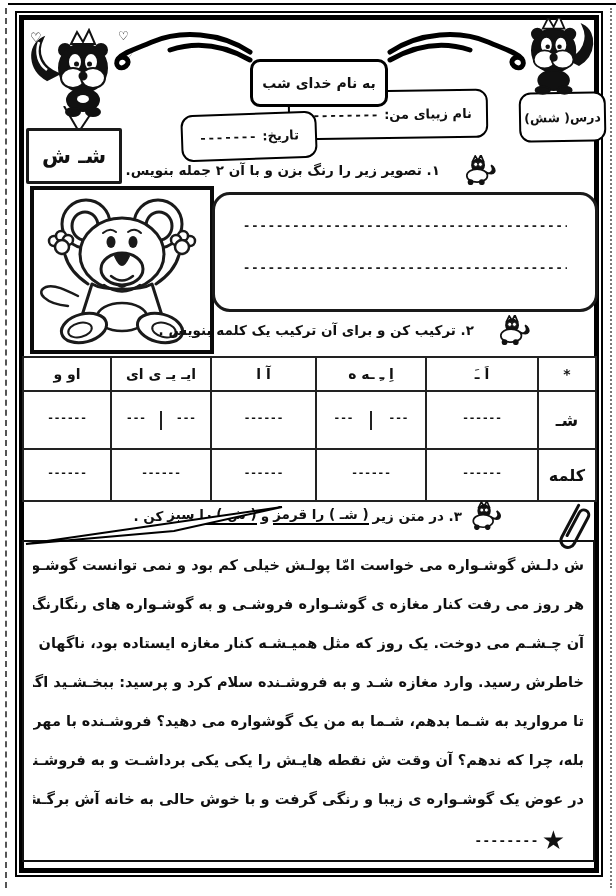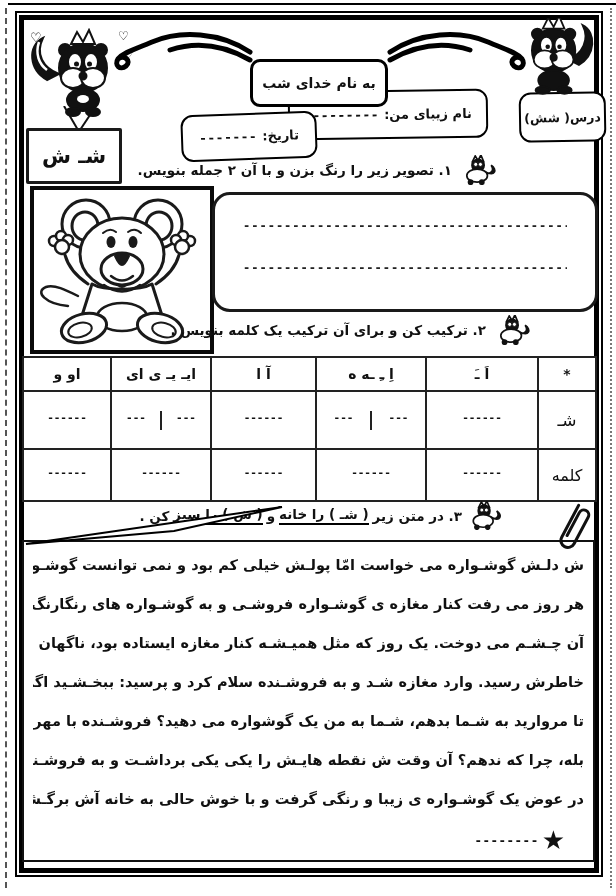--- a/index.html
+++ b/index.html
@@ -16,21 +16,21 @@
   
   .banner-box{left:250px;top:27px;width:132px;height:42px;border:3px solid #000;border-radius:10px;
               font-size:14px;font-weight:bold;z-index:3;margin-top:32px;}
   .lesson-badge{left:519px;top:92px;width:83px;height:46px;font-size:12.5px;font-weight:bold;transform:rotate(-1deg);}
   .letter-sign{left:26px;top:128px;width:90px;height:50px;border-radius:2px;border:3px solid #1a1a1a;
                font-size:21px;font-weight:bold;}
   .name-field{left:288px;top:90px;width:196px;height:45px;font-size:13px;font-weight:bold;gap:5px;transform:rotate(-0.8deg);}
   .date-field{left:181px;top:113px;width:132px;height:43px;font-size:13px;font-weight:bold;gap:5px;transform:rotate(-2deg);}
   .fill-dash{font-family:"DejaVu Sans Mono",monospace;letter-spacing:0.5px;}
   
-  .instr{display:flex;direction:rtl;align-items:center;gap:7px;font-size:13.5px;font-weight:bold;white-space:nowrap;}
+  .instr{display:flex;direction:rtl;align-items:center;gap:19px;font-size:13.5px;font-weight:bold;white-space:nowrap;}
   .instr1{top:155px;right:117px;}
   .instr2{top:315px;right:83px;justify-content:center;}
   .instr3{top:501px;right:112px;gap:4px;}
   .uline{border-bottom:2px solid #000;padding-bottom:1px;}
   
   .pic-box{left:30px;top:186px;width:176px;height:160px;border:4px solid #0a0a0a;background:#fff;}
   .write-box{left:212px;top:192px;width:380px;height:114px;border:3px solid #1a1a1a;border-radius:18px;background:#fff;}
   .dashline{position:absolute;left:28px;right:28px;text-align:center;font-family:"DejaVu Sans Mono",monospace;
             font-size:12px;font-weight:bold;letter-spacing:1px;white-space:nowrap;overflow:hidden;color:#222;}
   
@@ -38,21 +38,21 @@
   table.mix td{border:2px solid #222;text-align:center;vertical-align:middle;padding:0;overflow:hidden;}
   table.mix .hdr{height:34px;font-size:14px;font-weight:bold;}
   table.mix .rowA{height:58px;}
   table.mix .rowB{height:52px;}
   .cell-dash{display:flex;align-items:flex-end;justify-content:center;height:100%;padding-bottom:6px;
              font-family:"DejaVu Sans Mono",monospace;font-size:11px;font-weight:bold;box-sizing:border-box;}
   .split{display:flex;direction:rtl;height:100%;}
   .split>div{flex:1;display:flex;align-items:flex-end;justify-content:center;padding-bottom:6px;
              font-family:"DejaVu Sans Mono",monospace;font-size:11px;font-weight:bold;box-sizing:border-box;}
   .split>div:first-child{border-left:2px solid #222;}
-  .lbl{font-weight:normal;}
+  .lbl{font-weight:bold;}
   
   .story-box{left:22px;top:540px;width:573px;height:322px;border:2px solid #111;background:#fff;z-index:2;box-sizing:border-box;}
   .story-lines{position:absolute;left:9px;right:9px;top:4px;}
   .story-line{height:39px;line-height:39px;font-size:14.5px;font-weight:bold;direction:rtl;
               text-align:justify;text-align-last:justify;white-space:nowrap;overflow:hidden;}
   .star-row{position:absolute;right:28px;bottom:7px;display:flex;direction:rtl;align-items:center;gap:3px;
             font-size:12.5px;font-weight:bold;white-space:nowrap;}
   .star-glyph{font-size:26px;line-height:1;}
   .callout{left:24px;top:506px;width:262px;height:42px;z-index:4;}
   .clip{left:551px;top:500px;width:46px;height:58px;z-index:5;}
@@ -290,21 +290,21 @@
         <path d="M14,7 L17,1 L20,6 L23,0 L26,7 Z" fill="#fff"></path>
         <circle cx="20" cy="11" r="6.5" fill="#111"></circle>
         <circle cx="17.5" cy="10" r="2.2" fill="#fff" stroke-width="1"></circle>
           <circle cx="22.5" cy="10" r="2.2" fill="#fff" stroke-width="1"></circle>
         <ellipse cx="19" cy="22" rx="11" ry="7" fill="#fff"></ellipse>
         <circle cx="12" cy="29" r="2.2" fill="#111"></circle>
           <circle cx="24" cy="29" r="2.2" fill="#111"></circle>
       </g>
     </svg>
     <span>۳. در متن زیر</span>
-    <span class="uline">( شـ ) را خانه</span>
+    <span class="uline">( شـ ) را قرمز</span>
     <span>و</span>
     <span class="uline">( ش ) را سبز</span>
     <span>کن .</span>
   </div>
 
   <svg class="abs clip" viewBox="0 0 46 58">
     <g transform="rotate(28 23 29)" fill="none" stroke="#111" stroke-width="3" stroke-linecap="round">
       <path d="M16,6 L16,42 a7,7 0 0 0 14,0 L30,12 a5,5 0 0 0 -10,0 L20,38"></path>
     </g>
   </svg>

